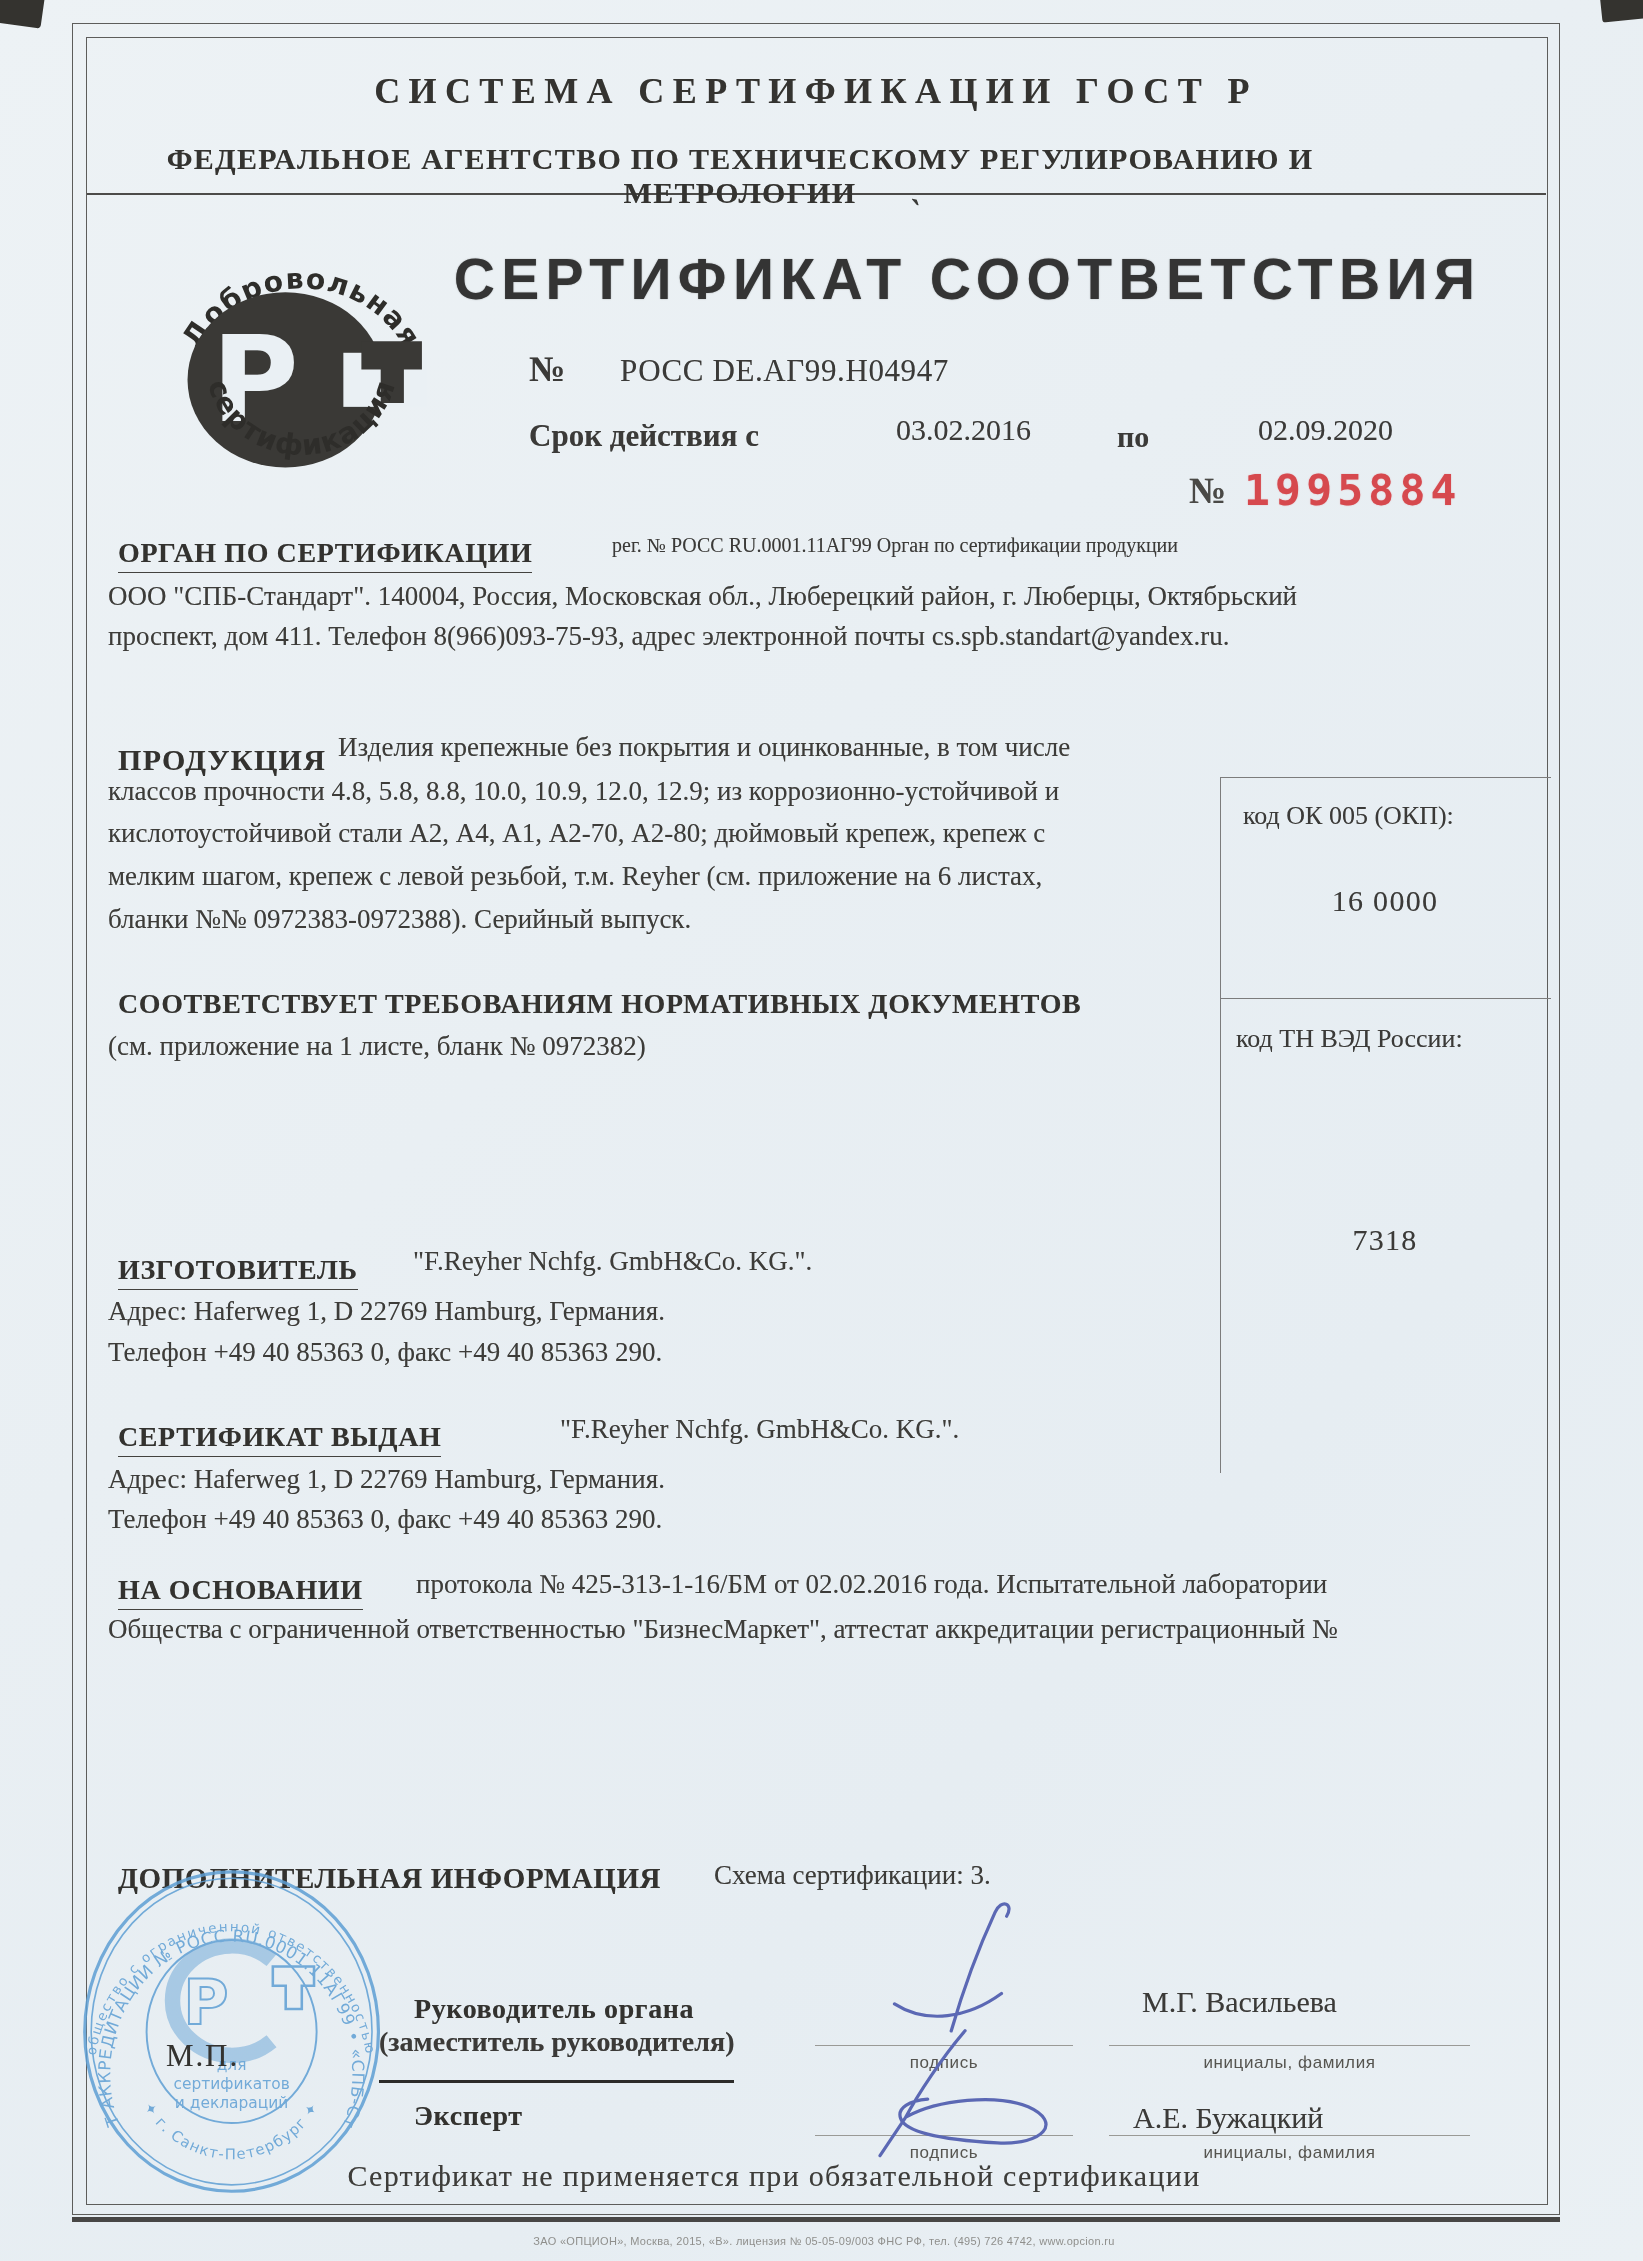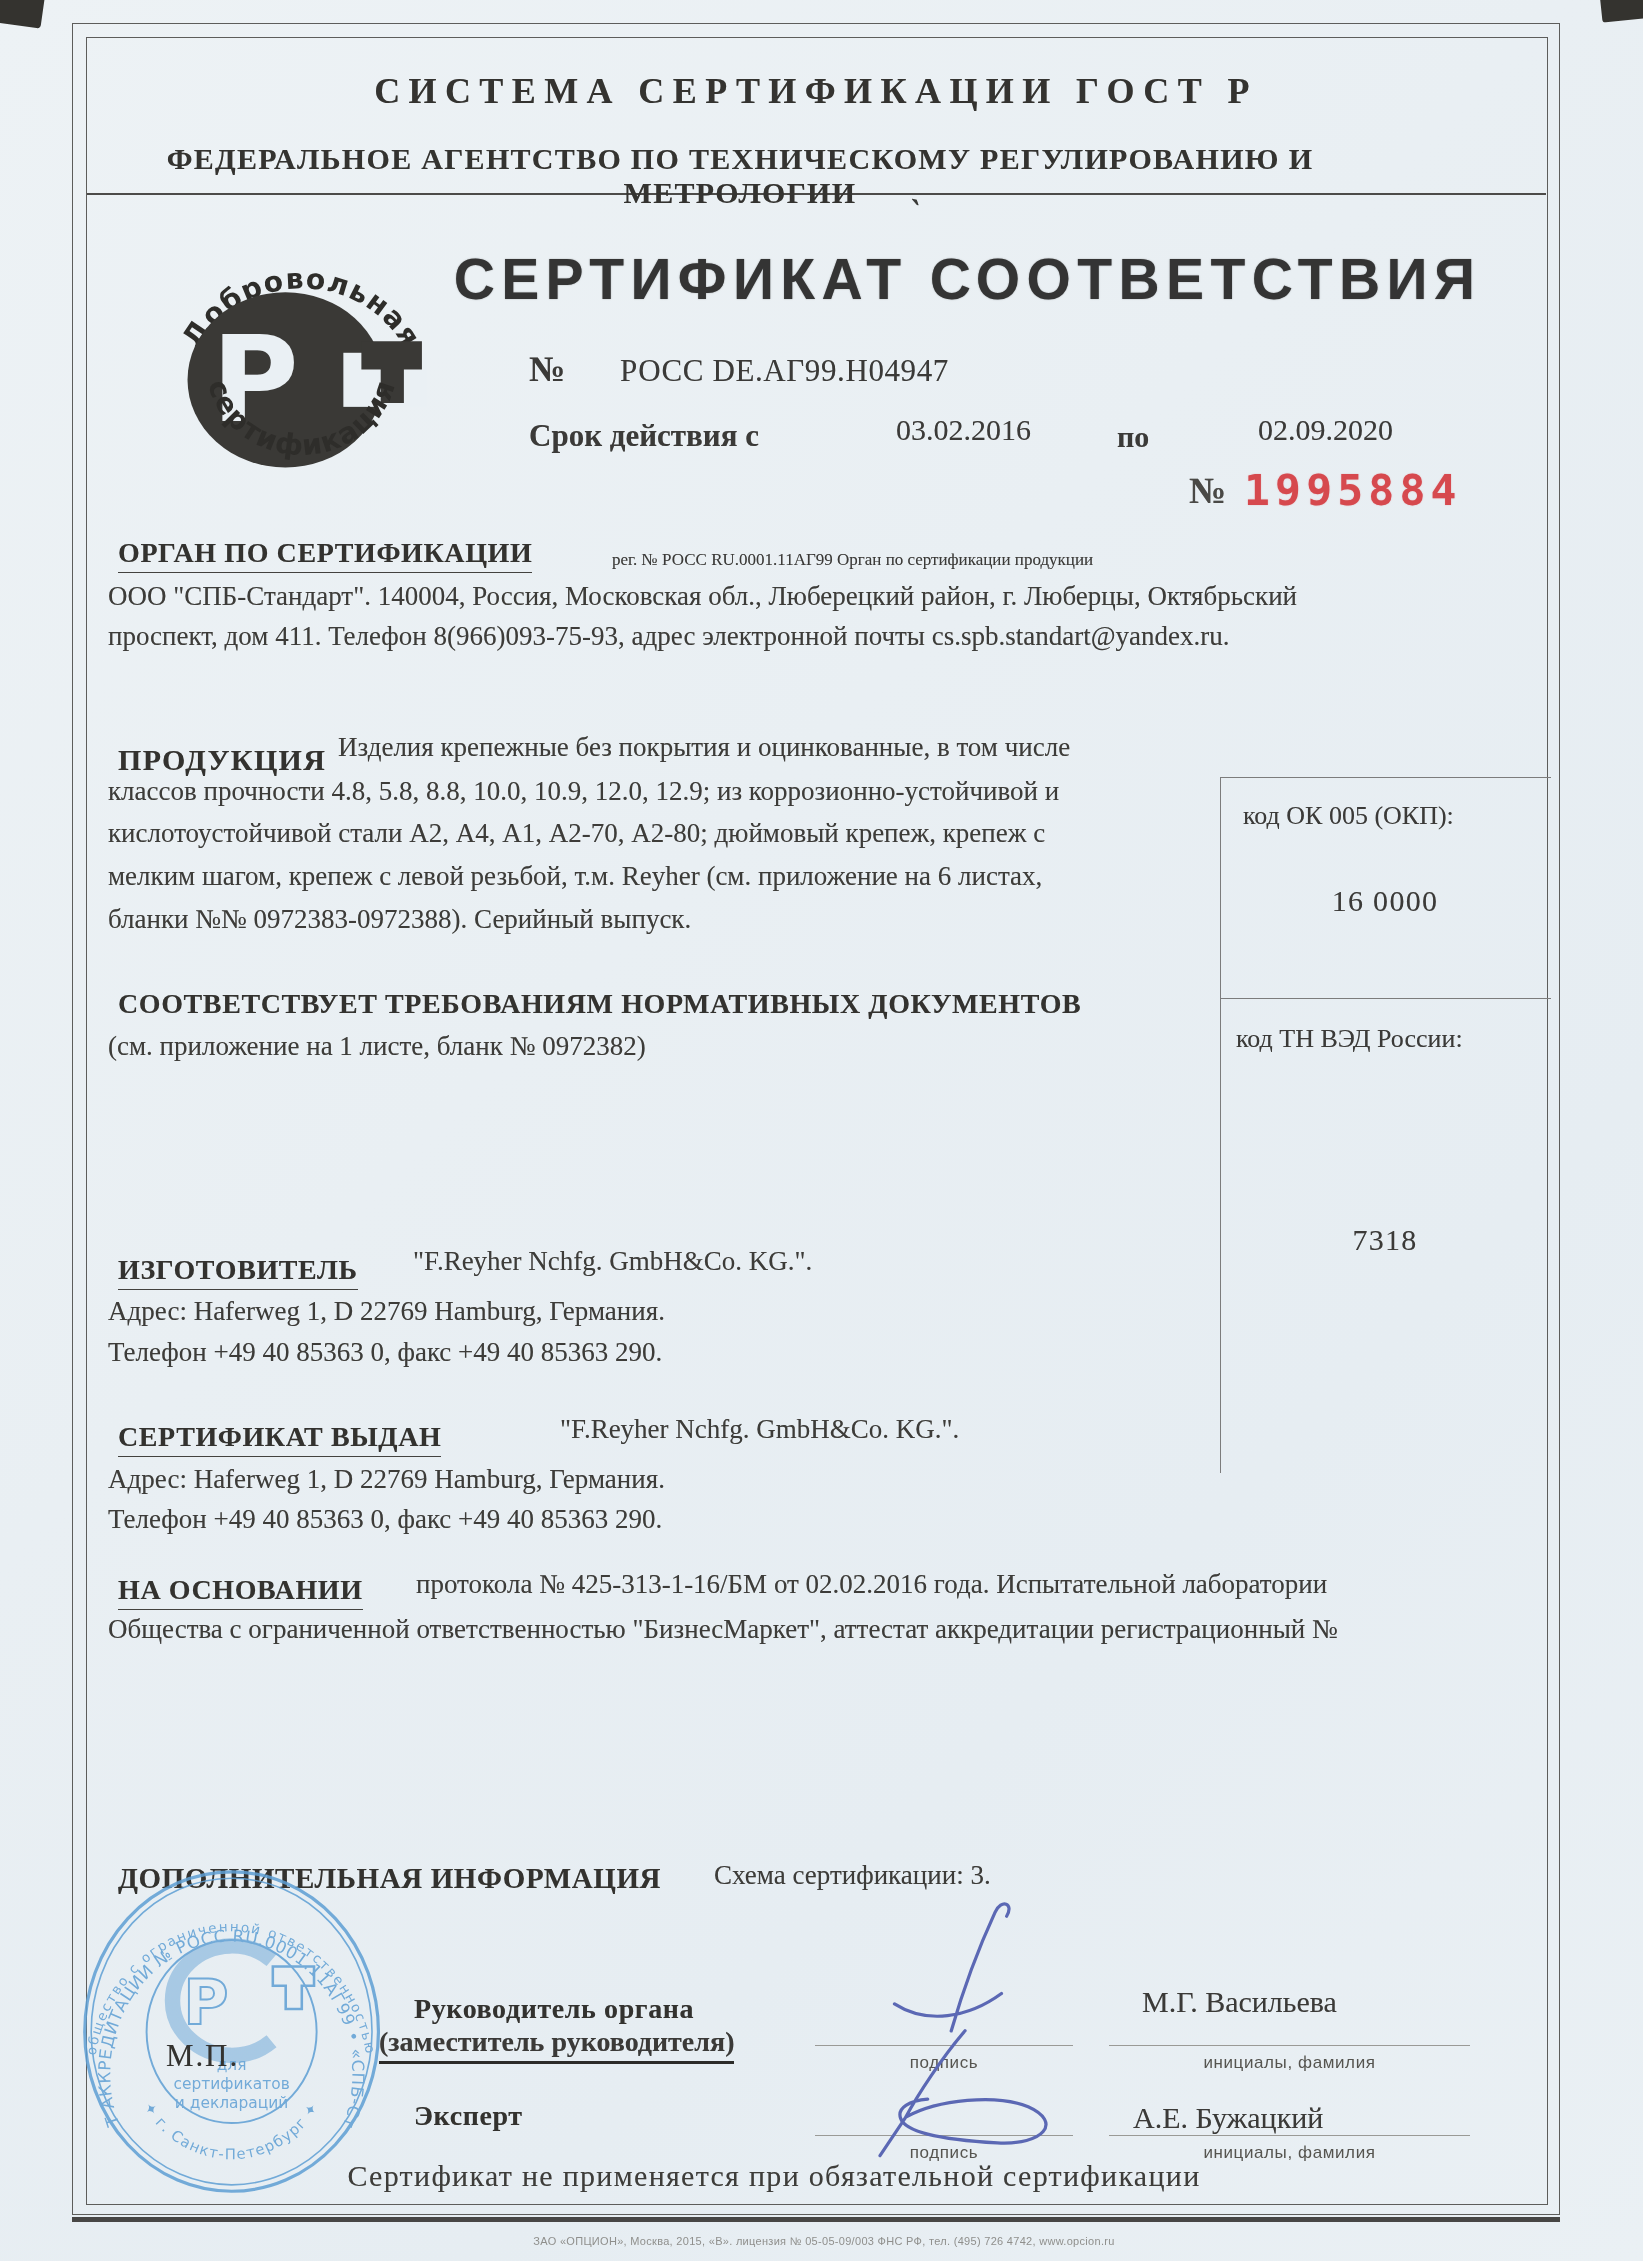--- a/index.html
+++ b/index.html
@@ -68,21 +68,21 @@
 
   <div class="abs serif" style="left:529px;top:418px;font-size:31px;font-weight:600;">Срок действия  с</div>
   <div class="abs serif" style="left:896px;top:413px;font-size:30px;">03.02.2016</div>
   <div class="abs serif" style="left:1117px;top:420px;font-size:30px;font-weight:600;">по</div>
   <div class="abs serif" style="left:1258px;top:413px;font-size:30px;">02.09.2020</div>
 
   <div class="abs serif" style="left:1189px;top:469px;font-size:37px;font-weight:bold;color:#4a4946;">№</div>
   <div class="abs redno" style="left:1244px;top:465px;">1995884</div>
 
   <div class="abs serif sec-label u" style="left:118px;top:537px;">ОРГАН ПО СЕРТИФИКАЦИИ</div>
-  <div class="abs serif" style="left:612px;top:550px;font-size:17px;">рег. № РОСС RU.0001.11АГ99 Орган по сертификации продукции</div>
+  <div class="abs serif" style="left:612px;top:534px;font-size:20px;">рег. № РОСС RU.0001.11АГ99 Орган по сертификации продукции</div>
   <div class="abs serif body-t" style="left:108px;top:576px;width:1444px;">ООО "СПБ-Стандарт". 140004, Россия, Московская обл., Люберецкий район, г. Люберцы, Октябрьский</div>
   <div class="abs serif body-t" style="left:108px;top:616px;width:1444px;">проспект, дом 411. Телефон 8(966)093-75-93, адрес электронной почты cs.spb.standart@yandex.ru.</div>
 
   <div class="abs serif sec-label" style="left:118px;top:743px;font-size:30px;letter-spacing:1.3px;">ПРОДУКЦИЯ</div>
   <div class="abs serif body-t" style="left:338px;top:727px;">Изделия крепежные без покрытия и оцинкованные, в том числе</div>
   <div class="abs serif body-t" style="left:108px;top:771px;width:1109px;">классов прочности 4.8, 5.8, 8.8, 10.0, 10.9, 12.0, 12.9; из коррозионно-устойчивой и</div>
   <div class="abs serif body-t" style="left:108px;top:813px;width:1109px;">кислотоустойчивой стали А2, А4, А1, А2-70, А2-80; дюймовый крепеж, крепеж с</div>
   <div class="abs serif body-t" style="left:108px;top:856px;width:1109px;">мелким шагом, крепеж с левой резьбой, т.м. Reyher (см. приложение на 6 листах,</div>
   <div class="abs serif body-t" style="left:108px;top:899px;width:1109px;">бланки №№ 0972383-0972388). Серийный выпуск.</div>
 
@@ -140,21 +140,21 @@
       </text>
       <text x="268" y="342" font-size="24" text-anchor="middle">для</text>
       <text x="268" y="372" font-size="24" text-anchor="middle">сертификатов</text>
       <text x="268" y="402" font-size="24" text-anchor="middle">и деклараций</text>
     </g>
   </svg>
 
   <div class="abs serif" style="left:166px;top:2038px;font-size:31px;letter-spacing:1.9px;color:#343330;">М.П.</div>
 
   <div class="abs serif sec-label" style="left:414px;top:1993px;font-size:28px;">Руководитель органа</div>
-  <div class="abs serif" style="left:379px;top:2026px;font-size:28px;font-weight:bold;border-bottom:3.9px solid #2c2b29;padding-bottom:3px;">(заместитель руководителя)</div>
+  <div class="abs serif" style="left:379px;top:2026px;font-size:28px;font-weight:bold;border-bottom:3.9px solid #2c2b29;padding-bottom:22px;">(заместитель руководителя)</div>
 
   <div class="abs sig-line" style="left:815px;top:2045px;width:258px;"></div>
   <div class="abs cap sans center" style="left:815px;top:2053px;width:258px;">подпись</div>
   <div class="abs serif" style="left:1133px;top:1985px;font-size:30px;margin-left:9px;">М.Г. Васильева</div>
   <div class="abs sig-line" style="left:1109px;top:2045px;width:361px;"></div>
   <div class="abs cap sans center" style="left:1109px;top:2053px;width:361px;">инициалы, фамилия</div>
 
   <div class="abs serif sec-label" style="left:414px;top:2100px;font-size:28px;">Эксперт</div>
   <div class="abs sig-line" style="left:815px;top:2135px;width:258px;"></div>
   <div class="abs cap sans center" style="left:815px;top:2143px;width:258px;">подпись</div>

